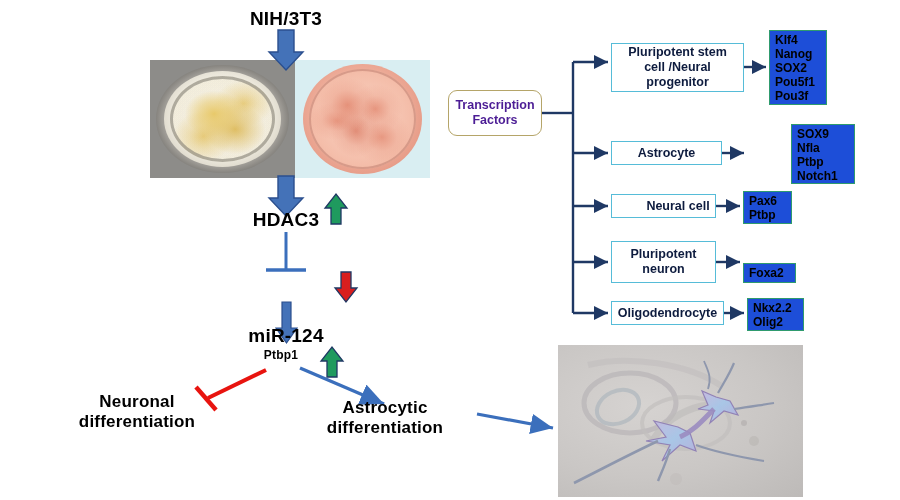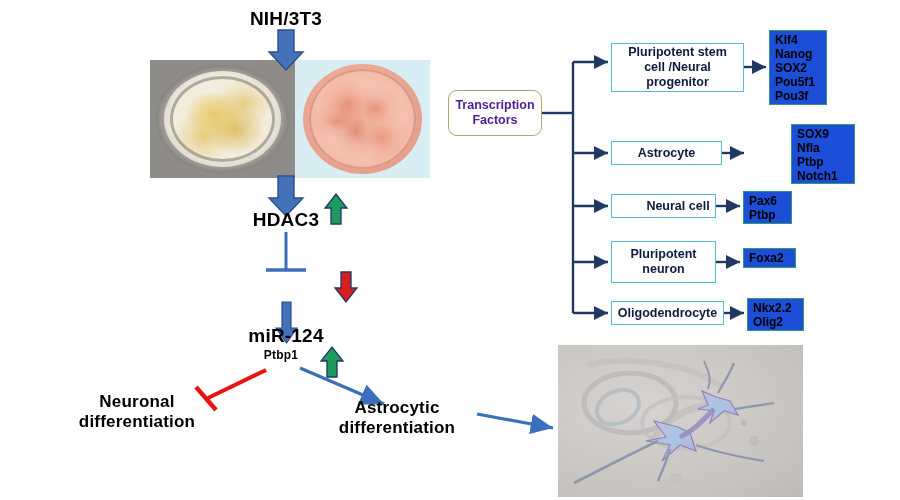--- a/index.html
+++ b/index.html
@@ -215,21 +215,21 @@
   <div class="abs node-label t-nih" style="left:236px;top:8px;width:100px;">NIH/3T3</div>
 
   <div class="abs node-label t-hdac" style="left:236px;top:209px;width:100px;">HDAC3</div>
 
   <div class="abs node-label t-mir" style="left:236px;top:277px;width:100px;margin-top:48px;">miR-124</div>
 
   <div class="abs node-label t-ptbp" style="left:236px;top:348px;width:90px;">Ptbp1</div>
 
   <div class="abs node-label t-outcome" style="left:52px;top:392px;">Neuronal differentiation</div>
 
-  <div class="abs node-label t-outcome" style="left:312px;top:398px;">Astrocytic differentiation</div>
+  <div class="abs node-label t-outcome" style="left:300px;top:398px;">Astrocytic differentiation</div>
 
   <div class="abs tfbox" style="left:448px;top:90px;width:94px;height:46px;">
     <span style="display:block;">
       <span>Transcription</span><br>
       <span>Factors</span>
     </span>
   </div>
 
   <div class="abs cellbox" style="left:611px;top:141px;width:111px;height:24px;">
     <span>Astrocyte</span>
@@ -271,21 +271,21 @@
     <div>Nfla</div>
     <div>Ptbp</div>
     <div>Notch1</div>
   </div>
 
   <div class="abs genebox" style="left:743px;top:191px;width:49px;height:33px;">
     <div>Pax6</div>
     <div>Ptbp</div>
   </div>
 
-  <div class="abs genebox" style="left:743px;top:248px;width:53px;height:20px;">
+  <div class="abs genebox" style="left:743px;top:263px;width:53px;height:20px;">
     <div>Foxa2</div>
   </div>
 
   <div class="abs genebox" style="left:747px;top:298px;width:57px;height:33px;">
     <div>Nkx2.2</div>
     <div>Olig2</div>
   </div>
 
 </div>
 

